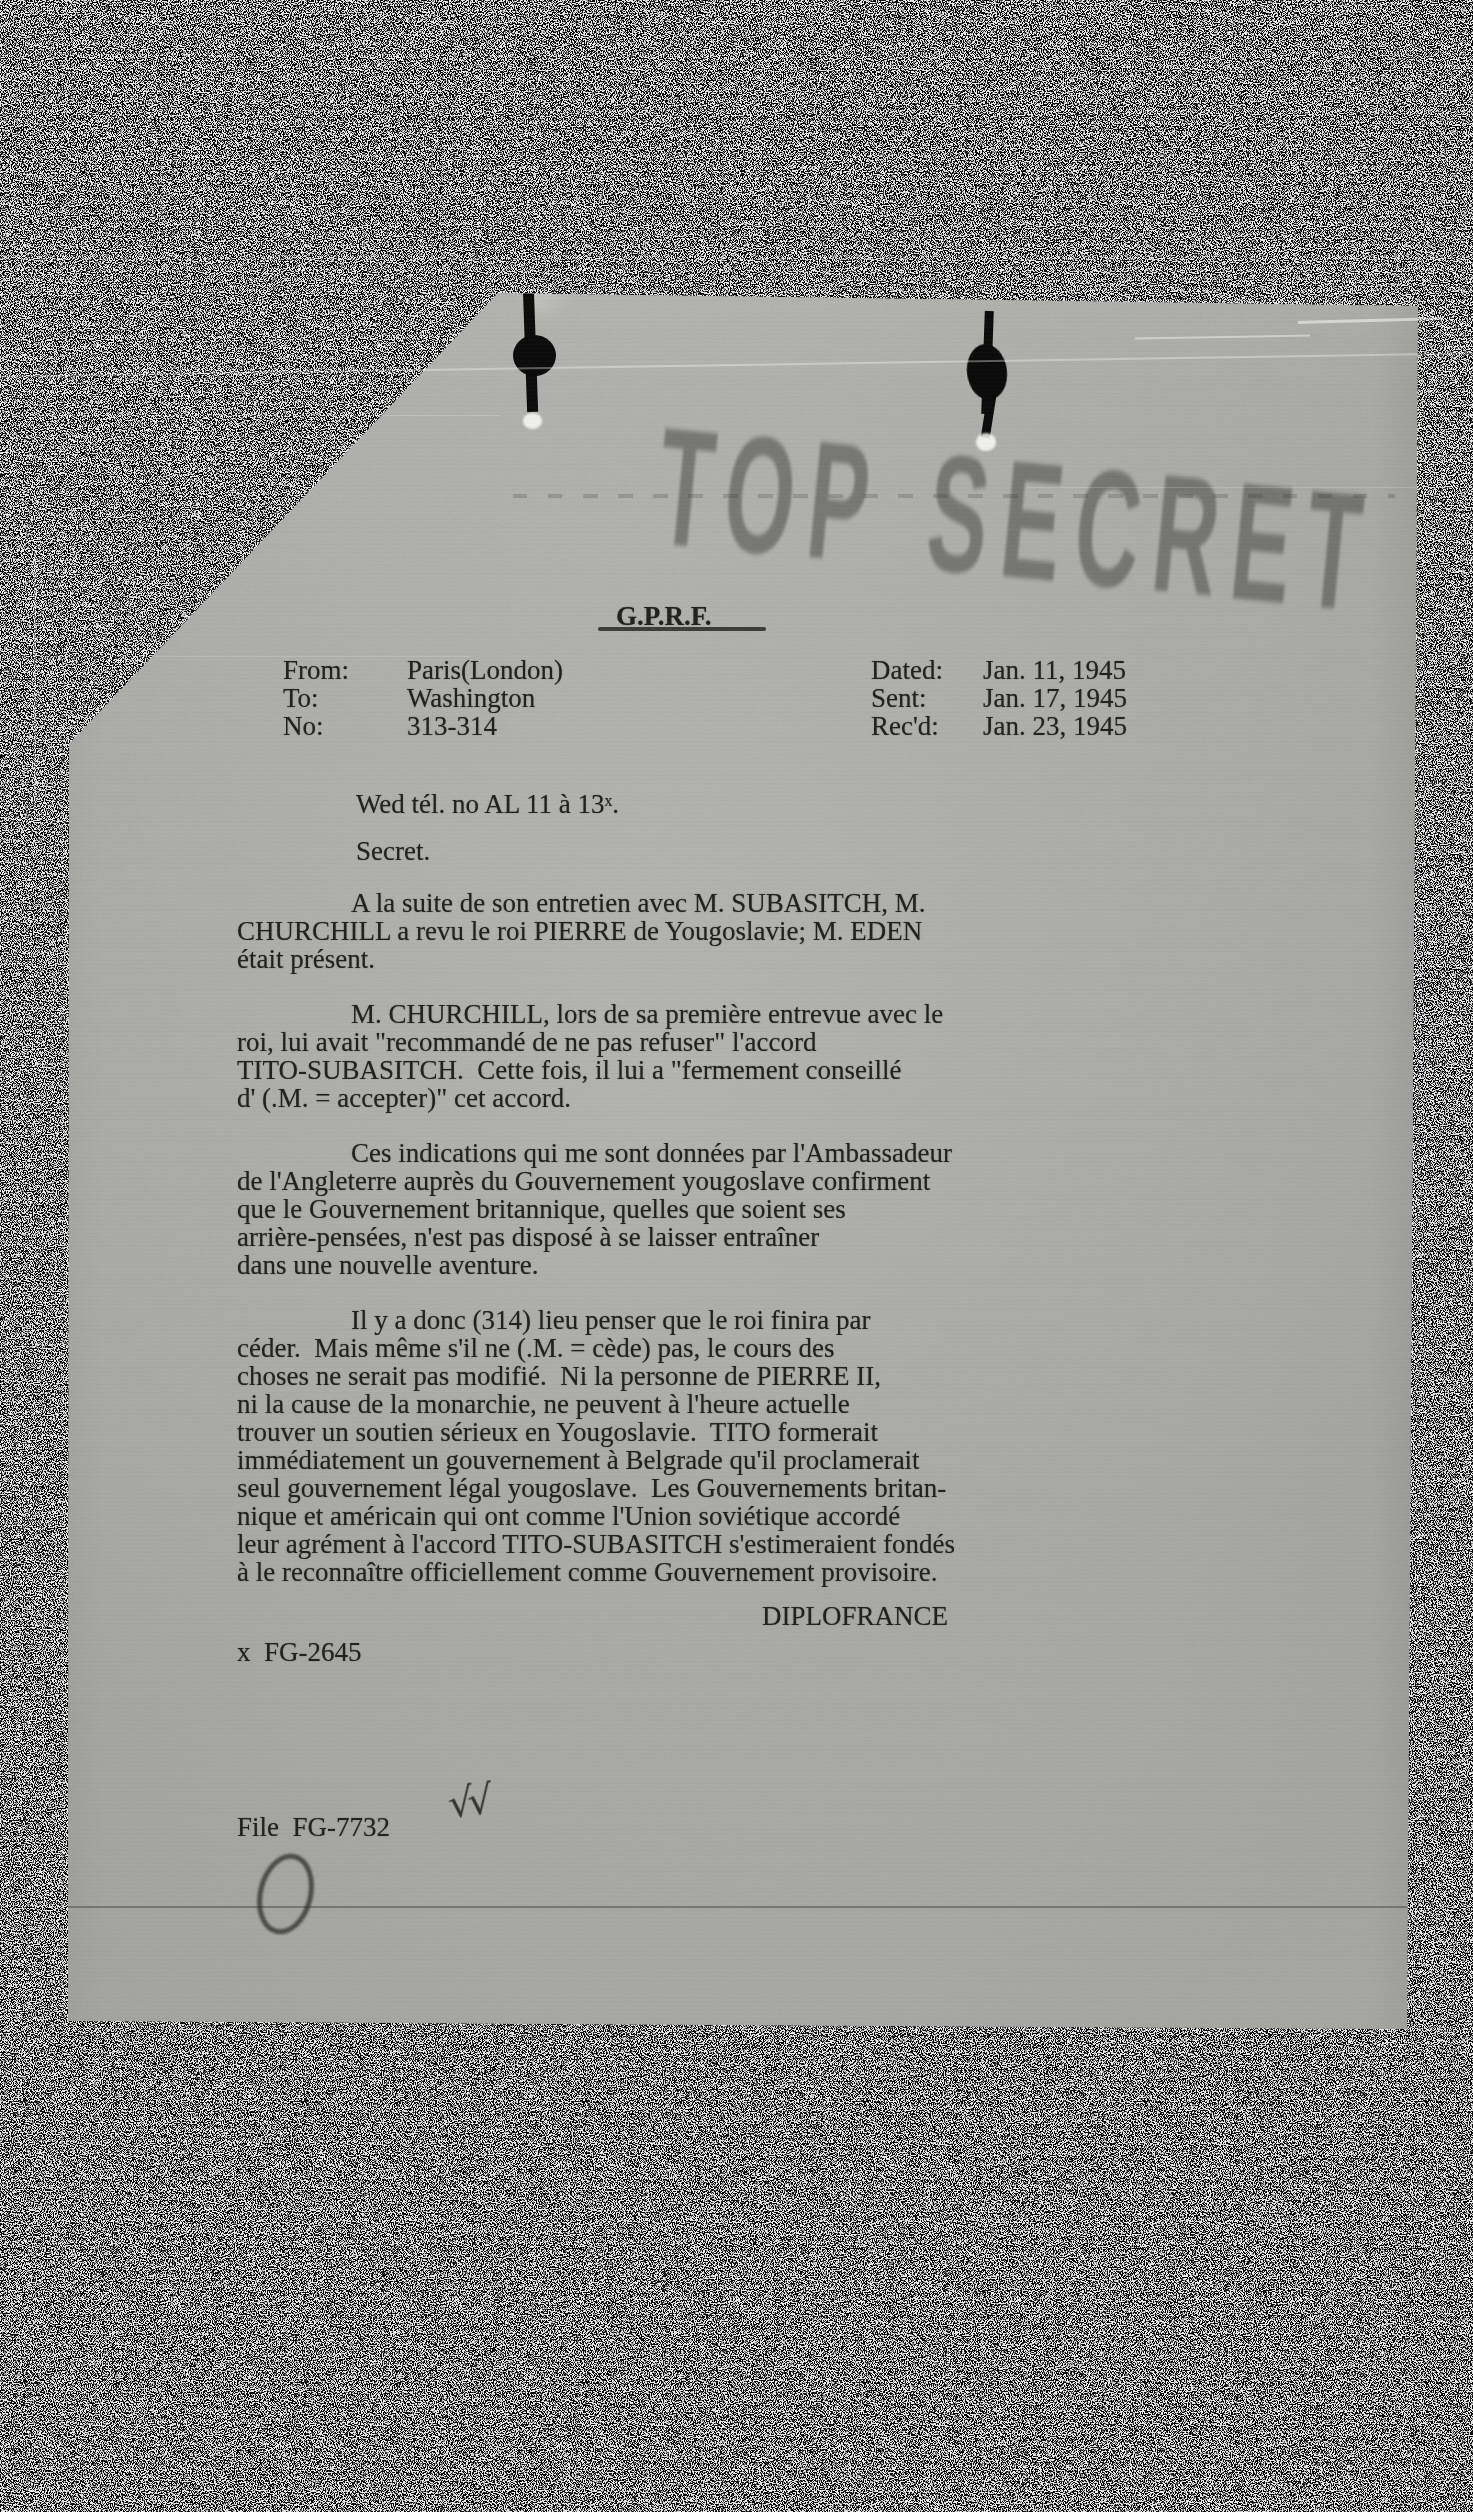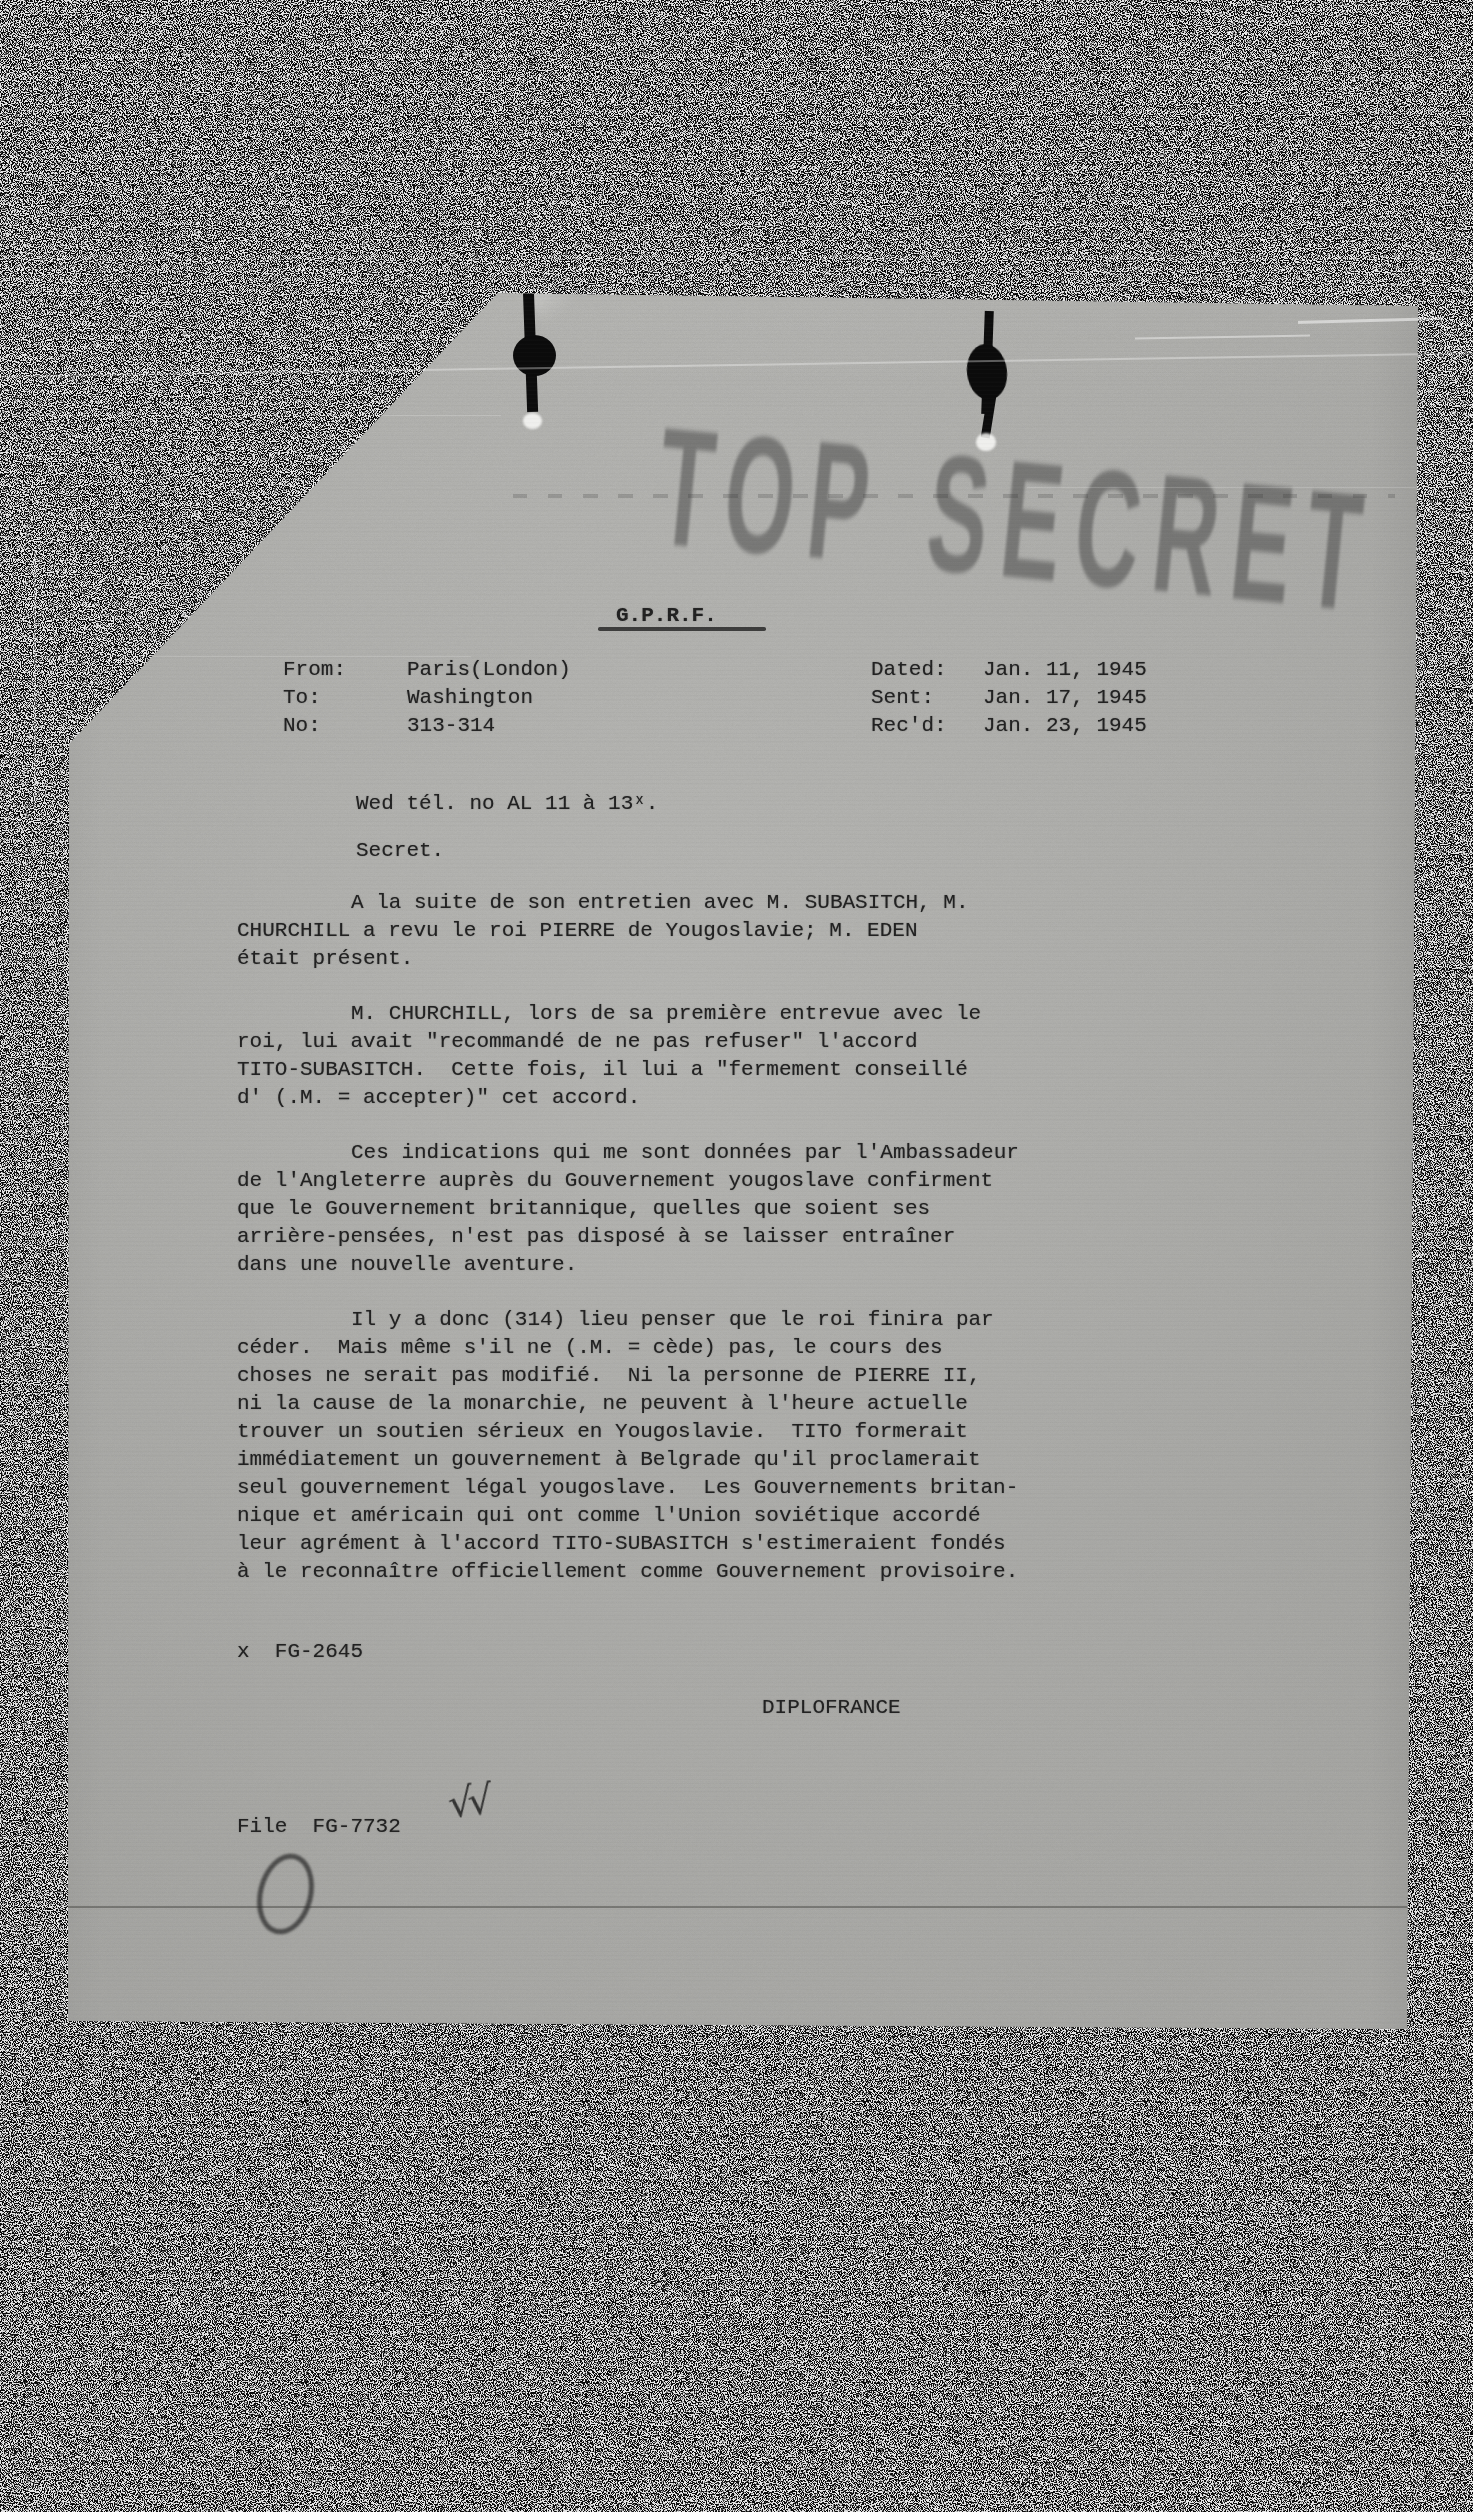--- a/index.html
+++ b/index.html
@@ -32,36 +32,37 @@
   }
   #scanlines{
     position:absolute;inset:0;z-index:6;pointer-events:none;opacity:.5;
     background:repeating-linear-gradient(0deg,rgba(255,255,255,.03) 0 0.6px,rgba(0,0,0,.03) 1.8px 2.4px,transparent 2.4px 4.2px);
   }
   svg.noise{position:absolute;inset:0;}
 
   
   .typed{
     position:absolute;z-index:4;
-    font-size:21px;line-height:28px;color:var(--ink,#212121);
+    font-size:27px;line-height:28px;color:var(--ink,#212121);
     white-space:pre;filter:blur(0.3px);
     text-shadow:0 0 1.2px rgba(25,25,25,.45);
+    font-family:Liberation Serif, serif;
   }
   #title{left:616px;top:602px;font-weight:bold;}
   #title-underline{position:absolute;left:598px;top:627px;width:168px;height:4.2px;z-index:4;
     background:rgba(28,28,28,.78);filter:blur(0.7px);border-radius:1.8px;}
   #meta-table{left:254px;top:656px;margin-left:29px;}
   .meta-row{display:flex;height:28px;}
   .col-a{width:124px;} .col-b{width:464px;} .col-c{width:112px;} .col-d{flex:1;}
   #ref-line{left:356px;top:790px;}
   #secret-line{left:356px;top:837px;}
   #paragraphs{left:237px;top:889px;width:1057px;}
   .paragraph{margin-bottom:27px;}
   .paragraph .line:first-child{text-indent:114px;}
-  #signature{left:762px;top:1694px;text-align:center;}
+  #signature{left:762px;top:1602px;text-align:center;}
   #file-ref{left:237px;top:1638px;}
   #footer-block{left:762px;top:1704px;}
   #footer-block .line{line-height:30px;}
   #file-line{left:237px;top:1813px;}
 
   
   #checkmarks{
     position:absolute;left:448px;top:1779px;z-index:4;
     font-family:"DejaVu Sans",sans-serif;font-size:40px;letter-spacing:-6px;
     color:rgba(30,30,30,.85);transform:rotate(-7deg);filter:blur(0.4px);

